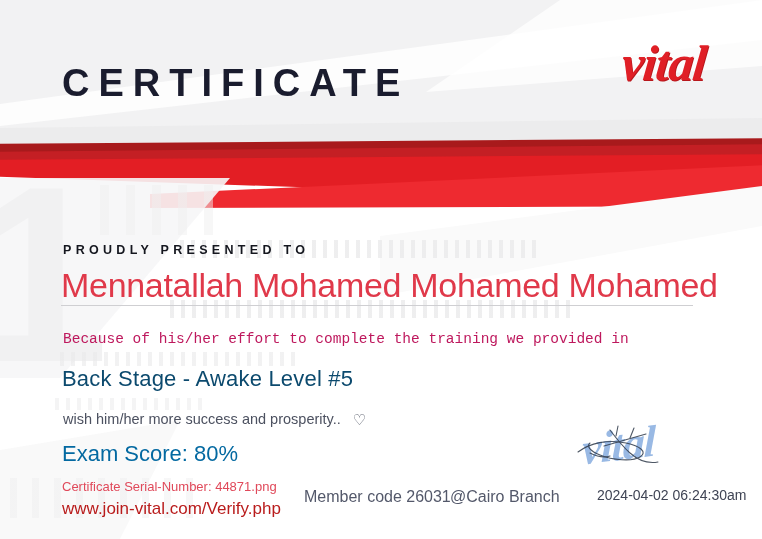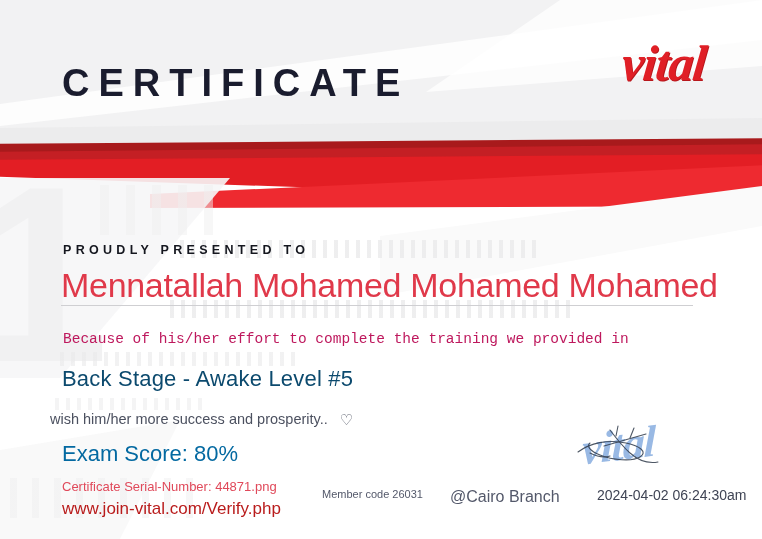--- a/index.html
+++ b/index.html
@@ -194,21 +194,21 @@
     left: 62px;
     top: 366px;
     font-size: 22px;
     color: #0c4a6e;
     white-space: nowrap;
     letter-spacing: .2px;
   }
 
   .line-wish {
     position: absolute;
-    left: 50px;
+    left: 63px;
     top: 411px;
     font-size: 14.5px;
     color: #4c5160;
     white-space: nowrap;
   }
   .heart-glyph {
     display: inline-block;
     margin-left: 8px;
     font-size: 15px;
     color: #5a5f6d;
@@ -238,24 +238,23 @@
     top: 499px;
     font-size: 17px;
     color: #b91c1c;
     white-space: nowrap;
   }
 
   .member-code {
     position: absolute;
     left: 304px;
     top: 488px;
-    font-size: 11px;
+    font-size: 16px;
     color: #53586a;
     white-space: nowrap;
-    margin-left: 18px;
   }
   .branch-name {
     position: absolute;
     left: 450px;
     top: 488px;
     font-size: 16px;
     color: #53586a;
     white-space: nowrap;
   }
   .issued-timestamp {

